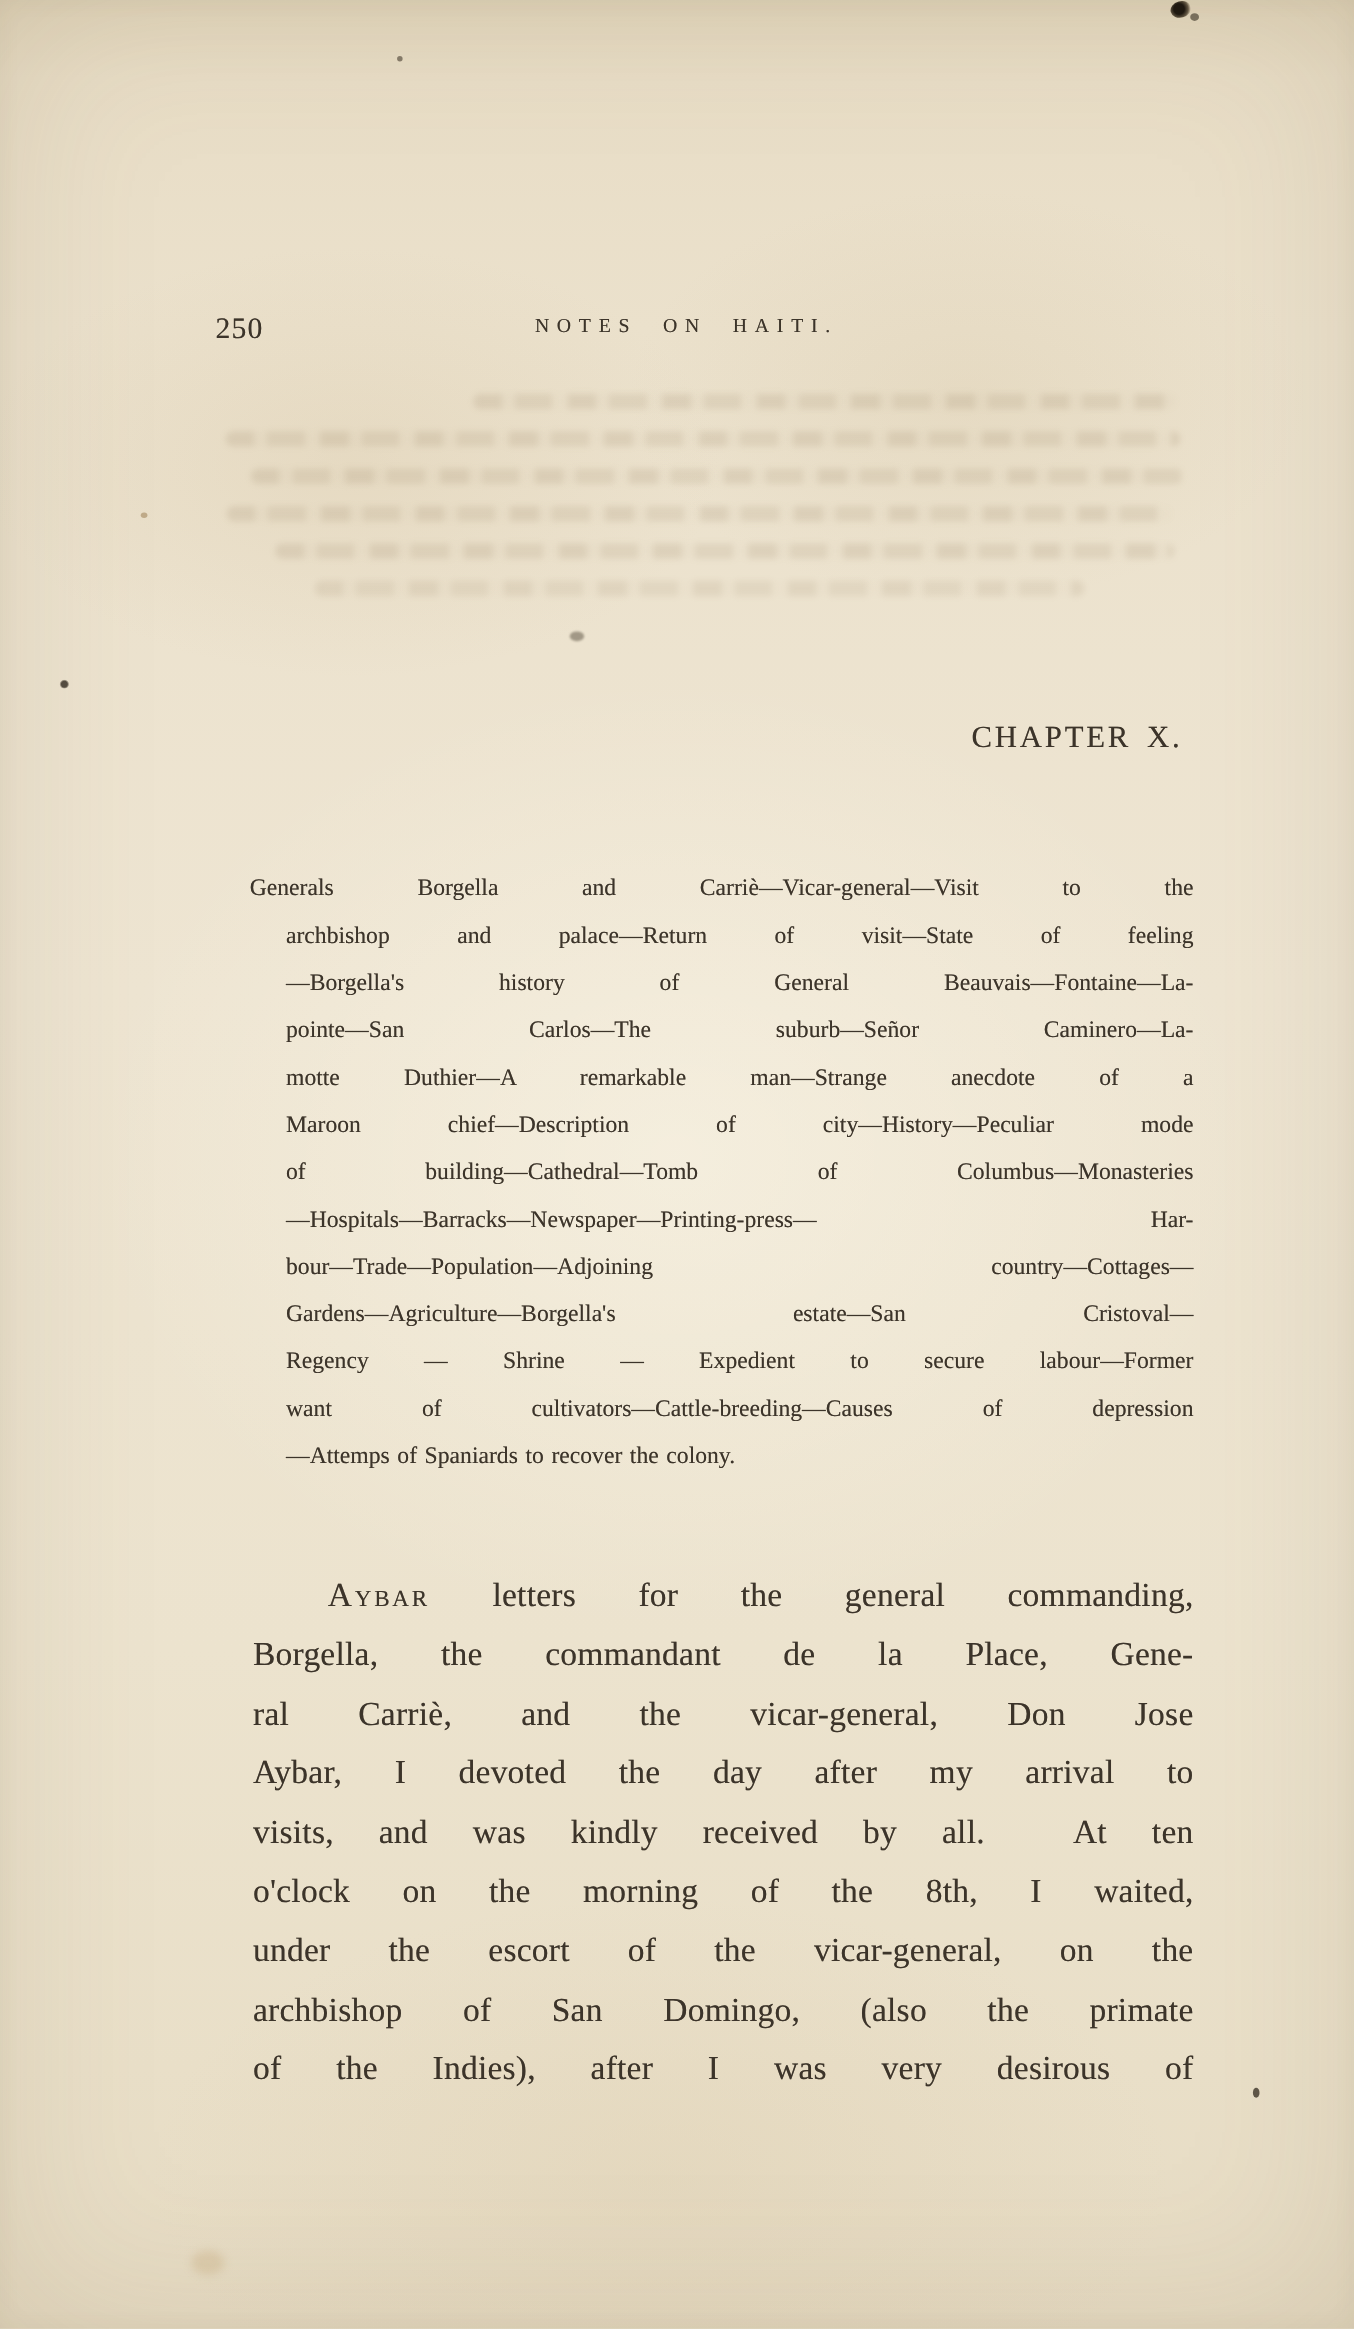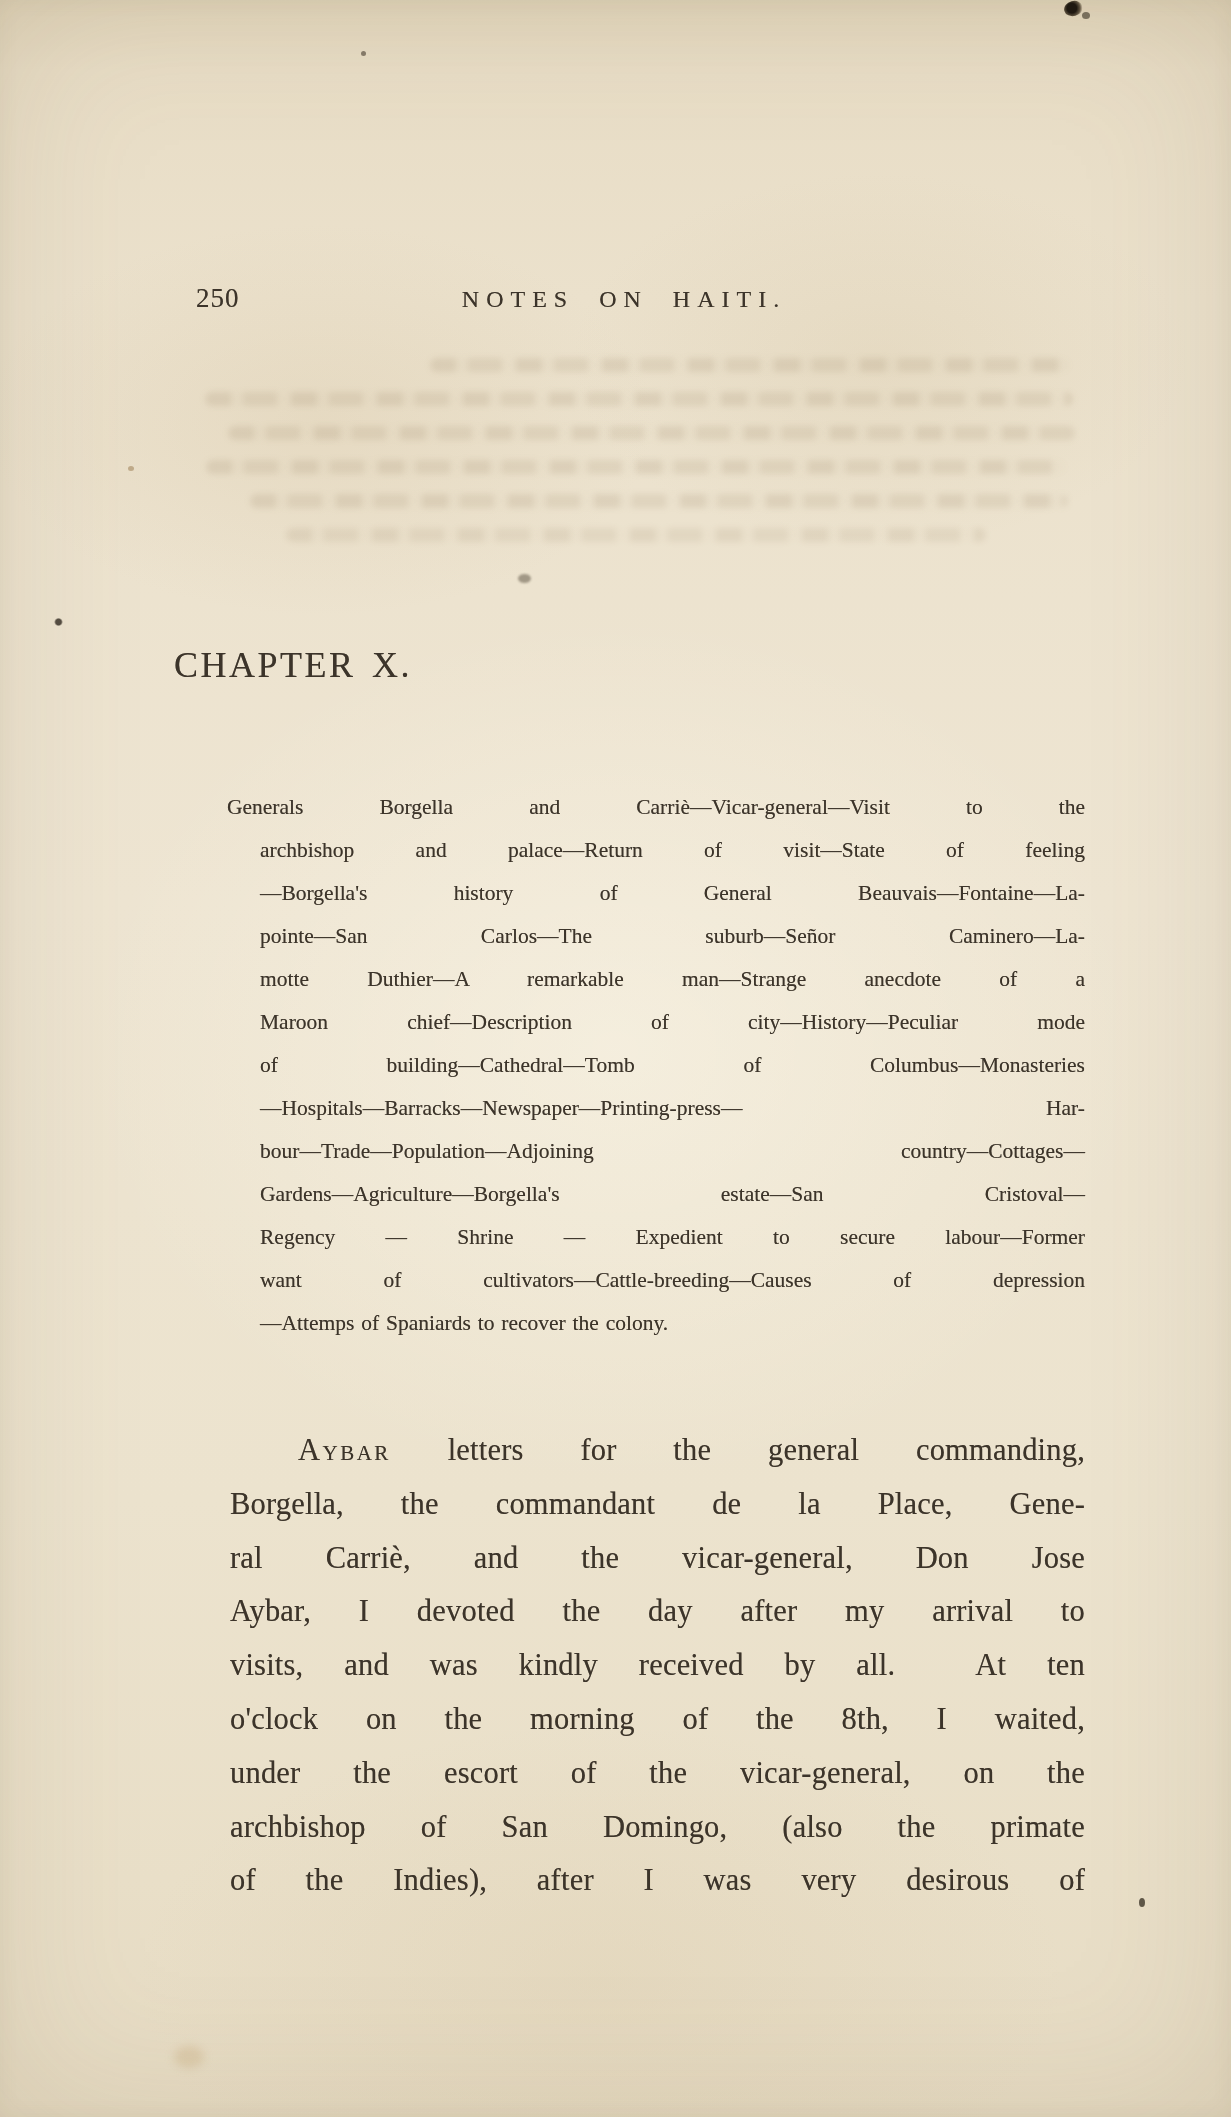--- a/index.html
+++ b/index.html
@@ -19,26 +19,26 @@
       radial-gradient(620px 340px at 600px 1980px, rgba(214,196,162,0.22), rgba(214,196,162,0) 75%),
       linear-gradient(180deg, #e1d5bb 0px, #e8ddc6 70px, #ebe1cc 300px, #eee5d2 900px, #ece3ce 1500px, #e9dfc8 1880px, #e6dbc3 2117px);
     box-shadow: inset 0 0 150px rgba(118,98,66,0.15), inset 0 0 20px rgba(118,98,66,0.07);
   }
   .ink { text-shadow: 0 0 0.6px rgba(60,52,42,0.55); margin-left: 24px; }
 
   .running-head { position: absolute; top: 283px; left: 0; width: 100%; height: 36px; }
   .page-number { position: absolute; left: 172px; top: 0; font-size: 27px; letter-spacing: 1px; }
   .running-header {
     position: absolute; left: 330px; top: 3px; width: 540px;
-    text-align: center; font-size: 24px; letter-spacing: 7px; word-spacing: 12px;
+    text-align: center; font-size: 18px; letter-spacing: 7px; word-spacing: 12px;
   }
 
   .chapter-heading {
-    position: absolute; top: 640px; left: 170px; width: 890px; margin: 4px;
-    text-align: left; font-size: 36px; font-weight: normal;
+    position: absolute; top: 640px; left: 170px; width: 890px; margin: 15px;
+    text-align: right; font-size: 28px; font-weight: normal;
     letter-spacing: 2.5px; word-spacing: 5px;
   }
 
   .summary { position: absolute; top: 786px; left: 203px; width: 882px; }
   .summary-line {
     font-size: 21.5px; line-height: 43px;
     text-align: justify; text-align-last: justify;
     word-spacing: 1.5px; white-space: pre-wrap;
   }
   .summary-line.indent { padding-left: 33px; }

